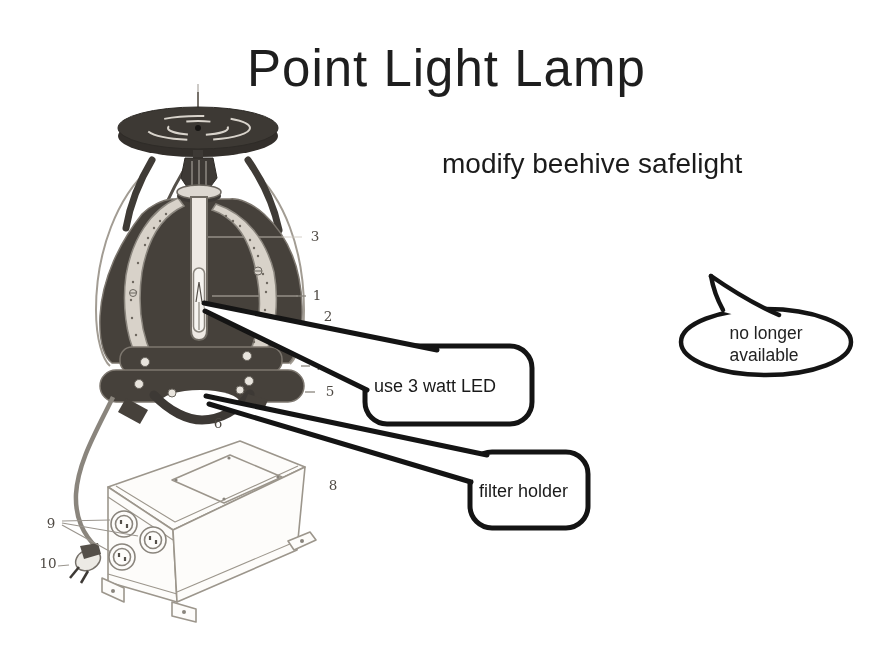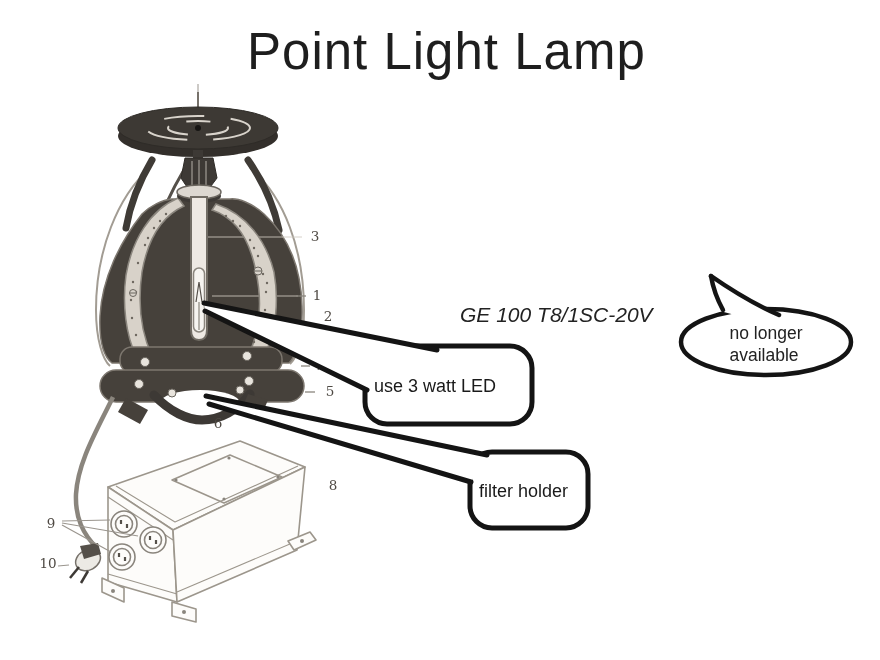--- a/index.html
+++ b/index.html
@@ -1,19 +1,19 @@
 <!DOCTYPE html>
 <html><head>
 <meta charset="utf-8">
 <style>
   html,body{margin:0;padding:0;background:#ffffff;}
   body{width:880px;height:660px;overflow:hidden;font-family:"Liberation Sans",sans-serif;}
   .stage{position:relative;width:880px;height:660px;background:#fff;}
   .slide-title{
-    position:absolute;left:247px;top:22px;width:420px;
+    position:absolute;left:247px;top:39px;width:420px;
     font-size:51px;font-weight:300;letter-spacing:1px;color:#1e1e1e;
     white-space:nowrap;
   }
   .subtitle{
     position:absolute;left:442px;top:148px;
     font-size:28px;font-weight:400;color:#1b1b1b;white-space:nowrap;
   }
   .note{
     position:absolute;left:460px;font-style:italic;
     font-size:21px;color:#222;white-space:nowrap;
@@ -24,21 +24,21 @@
   .callout-text{font-family:"Liberation Sans",sans-serif;font-size:18px;fill:#1a1a1a;}
   .bubble-text{font-family:"Liberation Sans",sans-serif;font-size:17.5px;fill:#222;}
   .part-num{font-family:"DejaVu Serif",serif;font-size:13.5px;fill:#4e4943;}
 </style>
 </head>
 <body>
 
 <div class="stage">
 
   <div class="slide-title">Point Light Lamp</div>
-  <div class="note l2">GE 100 T8/1SC-20V</div>
+  <div class="subtitle">modify beehive safelight</div>
 
   <svg width="880" height="660" viewBox="0 0 880 660">
 
     <g>
 
       <path d="M150,168 C118,196 96,250 96,310 C96,340 103,360 110,366" fill="none" stroke="#a29c93" stroke-width="2"></path>
       <path d="M250,168 C284,196 304,250 304,310 C304,338 298,356 290,364" fill="none" stroke="#a29c93" stroke-width="2"></path>
 
       <path d="M152,160 C140,180 130,205 126,228" fill="none" stroke="#3f3b36" stroke-width="7" stroke-linecap="round"></path>
       <path d="M248,160 C262,180 274,206 279,230" fill="none" stroke="#3f3b36" stroke-width="7" stroke-linecap="round"></path>

